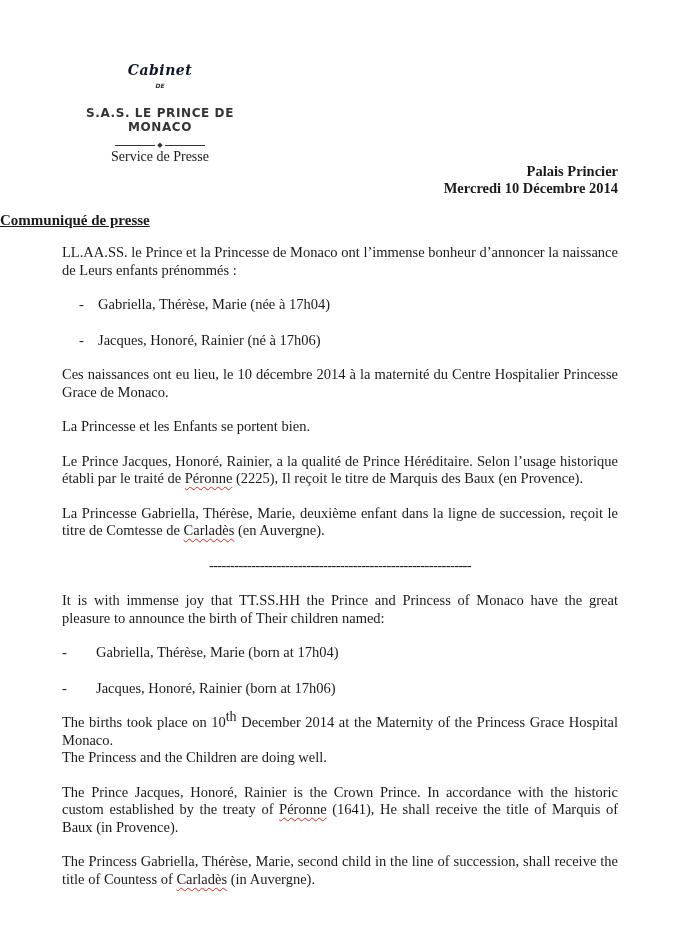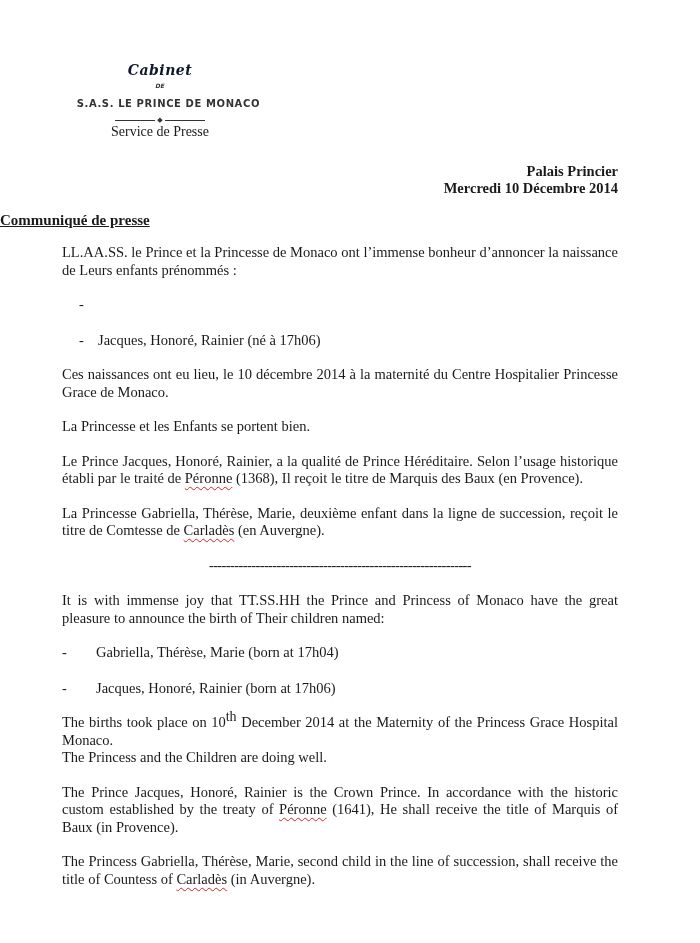--- a/index.html
+++ b/index.html
@@ -1,21 +1,21 @@
 <!DOCTYPE html>
 <html><head>
   <meta charset="utf-8">
   <style>
     html, body { margin: 0; padding: 0; background: #ffffff; }
     body { width: 700px; height: 943px; position: relative; overflow: hidden;
            font-family: "Liberation Serif", "DejaVu Serif", serif; color: #1a1a1a; }
     .letterhead { position: absolute; left: 60px; top: 62px; width: 200px; text-align: center; }
     .lh-cabinet { font-family: "DejaVu Serif", serif; font-size: 14px; font-style: italic; font-weight: bold; letter-spacing: 0.5px; color: #0f172a; }
     .lh-de { font-family: "DejaVu Sans", sans-serif; font-size: 6px; font-weight: bold; font-style: italic; margin-top: 4px; color: #333; }
-    .lh-prince { font-family: "DejaVu Sans", sans-serif; font-size: 10px; font-weight: bold; letter-spacing: 0.6px; margin-top: 9px; color: #333; text-align: right; }
+    .lh-prince { font-family: "DejaVu Sans", sans-serif; font-size: 12px; font-weight: bold; letter-spacing: 0.6px; margin-top: 17px; color: #333; }
     .lh-rule { margin: 7px auto 0; width: 90px; height: 8px; position: relative; }
     .lh-rule::before { content: ""; position: absolute; left: 0; right: 0; top: 4px; border-top: 1px solid #333; }
     .lh-rule span { position: absolute; left: 40px; top: 0; width: 10px; height: 8px; background: #fff; font-size: 7px; line-height: 8px; text-align: center; color: #333; }
     .lh-service { font-size: 14px; }
     .place-date { position: absolute; right: 82px; top: 163px; text-align: right; font-size: 14.5px; line-height: 17px; font-weight: bold; }
     .title { position: absolute; left: 0; width: 680px; top: 212px; text-align: left; font-size: 15px; font-weight: bold; text-decoration: underline; }
     .body { position: absolute; left: 62px; width: 556px; top: 244px; font-size: 14.5px; line-height: 17.5px; }
     .body p { margin: 0; text-align: justify; }
     .li { display: flex; }
     .li .dash { width: 19px; padding-left: 17px; }
@@ -42,32 +42,33 @@
   <div>Mercredi 10 Décembre 2014</div>
 </div>
 
 <div class="title">Communiqué de presse</div>
 
 <div class="body">
   <p>LL.AA.SS. le Prince et la Princesse de Monaco ont l’immense bonheur d’annoncer la naissance de Leurs enfants prénommés :</p>
   <div style="height:17px"></div>
   <div class="li">
     <span class="dash">-</span>
+    <span>Gabriella, Thérèse, Marie (née à 17h04)</span>
   </div>
   <div style="height:18px"></div>
   <div class="li">
     <span class="dash">-</span>
     <span>Jacques, Honoré, Rainier (né à 17h06)</span>
   </div>
   <div style="height:17px"></div>
   <p>Ces naissances ont eu lieu, le 10 décembre 2014 à la maternité du Centre Hospitalier Princesse Grace de Monaco.</p>
   <div style="height:17px"></div>
   <p>La Princesse et les Enfants se portent bien.</p>
   <div style="height:17px"></div>
-  <p><span>Le Prince Jacques, Honoré, Rainier, a la qualité de Prince Héréditaire. Selon l’usage historique établi par le traité de </span><span class="sq">Péronne</span><span> (1368), Il reçoit le titre de Marquis des Baux (en Provence).</span></p>
+  <p><span>Le Prince Jacques, Honoré, Rainier, a la qualité de Prince Héréditaire. Selon l’usage historique établi par le traité de </span><span class="sq">Péronne</span><span> (2225), Il reçoit le titre de Marquis des Baux (en Provence).</span></p>
   <div style="height:17px"></div>
   <p><span>La Princesse Gabriella, Thérèse, Marie, deuxième enfant dans la ligne de succession, reçoit le titre de Comtesse de </span><span class="sq">Carladès</span><span> (en Auvergne).</span></p>
   <div style="height:17px"></div>
   <div class="sep">--------------------------------------------------------------</div>
   <div style="height:18px"></div>
   <p>It is with immense joy that TT.SS.HH the Prince and Princess of Monaco have the great pleasure to announce the birth of Their children named:</p>
   <div style="height:17px"></div>
   <div class="li en">
     <span class="dash">-</span>
     <span>Gabriella, Thérèse, Marie (born at 17h04)</span>

